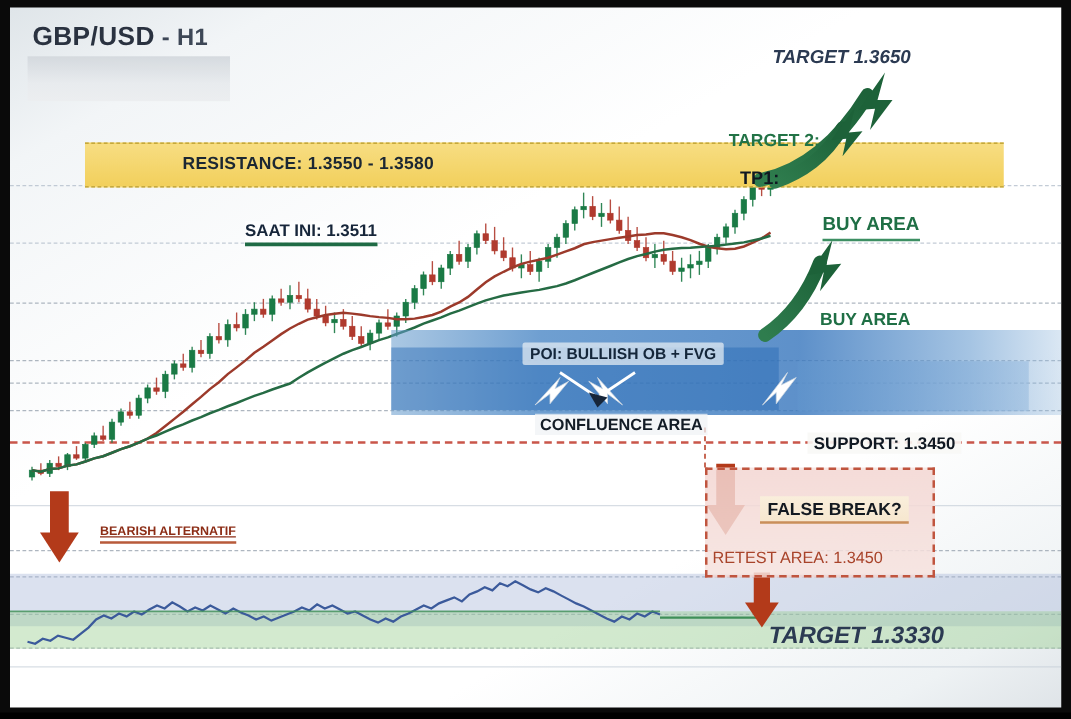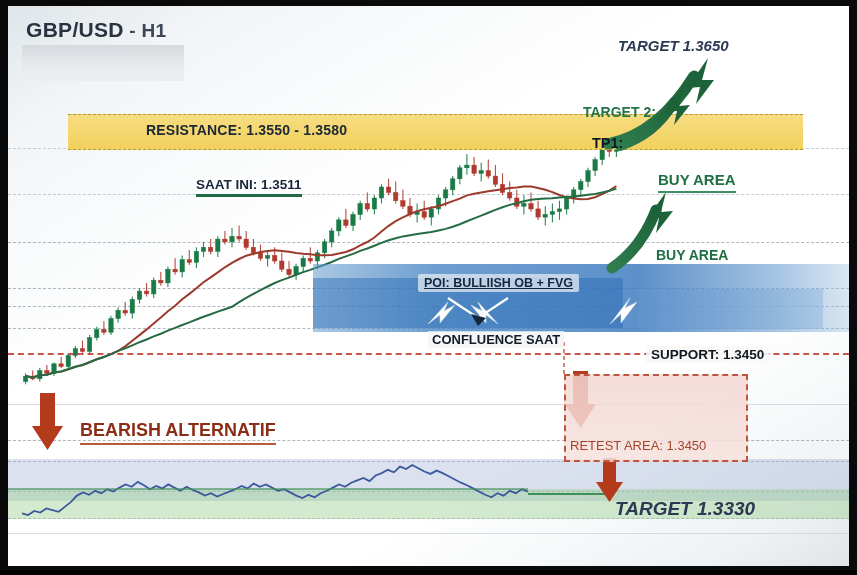--- a/index.html
+++ b/index.html
@@ -31,43 +31,43 @@
   #resistance{position:absolute;left:60px;top:108px;width:735px;height:34px;
       background:linear-gradient(180deg,#f7dd82,#f2d05c);
       border-top:1px dashed #b79a2e;border-bottom:1px dashed #b79a2e;}
   #resistance .lbl{position:absolute;left:78px;top:7px;font-size:14px;font-weight:bold;color:#1b2733;letter-spacing:.2px;}
 
   #poiband{position:absolute;left:305px;top:258px;width:545px;height:68px;
       background:linear-gradient(90deg,rgba(102,155,204,.55) 0%,rgba(70,132,196,.78) 22%,rgba(58,120,190,.82) 60%,rgba(110,160,210,.62) 85%,rgba(170,200,228,.35) 100%);}
   #poiband2{position:absolute;left:305px;top:272px;width:310px;height:50px;
       background:rgba(38,104,180,.45);}
   #poilabel{position:absolute;left:410px;top:268px;font-size:12.5px;font-weight:bold;
-      color:#14263a;background:rgba(232,238,244,.72);padding:2px 6px;border-radius:2px;text-decoration:underline;}
+      color:#14263a;background:rgba(232,238,244,.72);padding:2px 6px;border-radius:2px;}
 
   #entryzone{position:absolute;left:630px;top:283px;width:185px;height:40px;
       background:linear-gradient(90deg,rgba(96,148,204,.72),rgba(150,186,222,.55));}
   #entrylabel{position:absolute;left:637px;top:286px;font-size:12.5px;font-weight:bold;
       color:#10243a;line-height:16px;}
 
   
   .ann{position:absolute;font-weight:bold;white-space:nowrap;}
   #saatini{left:188px;top:171px;font-size:13.5px;color:#17263a;
       border-bottom:3px solid #1f6b45;padding-bottom:2px;background:rgba(255,255,255,.6);}
   #tgt1{left:610px;top:31px;font-size:15px;color:#2b3a52;font-style:italic;}
   #tgt2{left:575px;top:86px;font-size:14px;color:#227346;margin-top:12px;}
   #tp1{left:584px;top:129px;font-size:14.5px;color:#101822;}
   #buy1{left:650px;top:165px;font-size:15px;color:#1f6f45;
       border-bottom:2.5px solid #3d8f63;padding-bottom:3px;}
   #buy2{left:648px;top:241px;font-size:14px;color:#1f6f45;}
   #confluence{left:420px;top:325px;font-size:13px;color:#131c26;
       background:rgba(240,243,246,.75);padding:1px 4px;}
   #support{left:638px;top:340px;font-size:13.5px;color:#101822;
       background:rgba(248,248,246,.9);padding:1px 5px;text-align:center;}
-  #bearish{left:72px;top:414px;font-size:18px;color:#8c2d16;
-      border-bottom:2px solid #b85a3a;padding-bottom:2px;}
+  #bearish{left:72px;top:414px;font-size:10px;color:#8c2d16;
+      border-bottom:2px solid #b85a3a;padding-bottom:2px;text-decoration:underline;}
   #tgt3{left:607px;top:492px;font-size:19px;color:#2b3a52;font-style:italic;}
 
   
   #fbbox{position:absolute;left:556px;top:368px;width:180px;height:84px;
       background:linear-gradient(180deg,rgba(243,214,210,.85),rgba(246,226,222,.85));
       border:2px dashed #c0553f;}
   #fblabel{position:absolute;left:600px;top:391px;font-size:14px;font-weight:bold;color:#141a21;
       background:linear-gradient(180deg,rgba(250,240,220,.9),rgba(247,232,205,.9));
       padding:2px 6px;border-bottom:2px solid #c98f5a;}
   #fblabel .q{color:#151b22;}
@@ -351,22 +351,25 @@
       <line x1="556" y1="336" x2="556" y2="368" stroke="#c0553f" stroke-width="1.4" stroke-dasharray="4 3"></line>
     </g>
   </svg>
 
   <div class="ann" id="saatini">SAAT INI: 1.3511</div>
   <div class="ann" id="tgt1">TARGET 1.3650</div>
   <div class="ann" id="tgt2">TARGET 2:</div>
   <div class="ann" id="tp1">TP1:</div>
   <div class="ann" id="buy1">BUY AREA</div>
   <div class="ann" id="buy2">BUY AREA</div>
-  <div class="ann" id="confluence">CONFLUENCE SAAT</div>
+  <div class="ann" id="confluence">CONFLUENCE AREA</div>
   <div class="ann" id="support">SUPPORT: 1.3450</div>
   <div class="ann" id="bearish">BEARISH ALTERNATIF</div>
   <div class="ann" id="tgt3">TARGET 1.3330</div>
 
   <div id="fbbox"></div>
+  <div id="fblabel">
+    <span>FALSE BREAK</span><span class="q">?</span>
+  </div>
   <div id="retest">RETEST AREA: 1.3450</div>
 
  </div>
 </div>
 
 </body></html>

